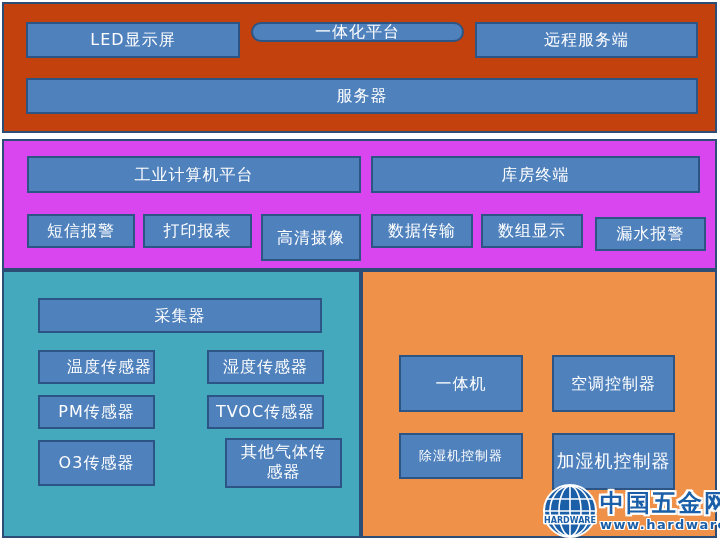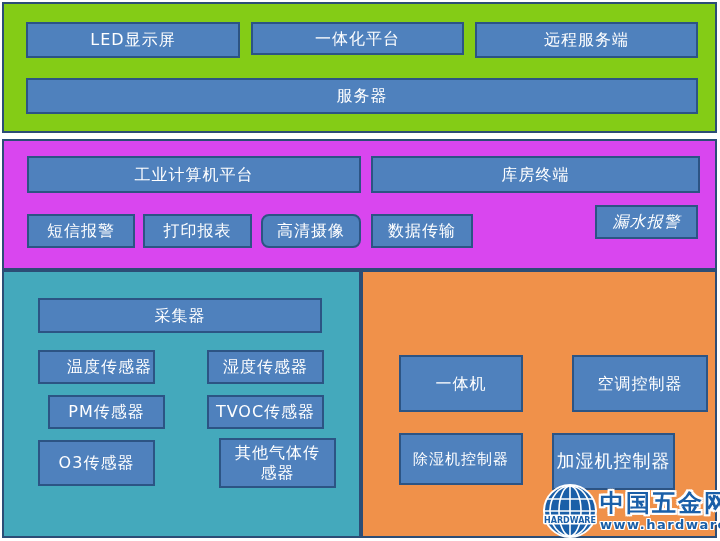--- a/index.html
+++ b/index.html
@@ -1,57 +1,57 @@
 <!DOCTYPE html>
 <html><head>
 <meta charset="utf-8">
 <style>
   html,body{margin:0;padding:0;background:#ffffff;}
   .stage{
     position:relative;width:720px;height:541px;background:#ffffff;
     overflow:hidden;font-family:"DejaVu Sans",sans-serif;
   }
   .section{position:absolute;box-shadow:inset 0 0 0 2px #2c4d76;}
-  .sec-top{left:2px;top:2px;width:715px;height:131px;background:#84cc16;}
+  .sec-top{left:2px;top:2px;width:715px;height:131px;background:#c2410c;}
   .sec-mid{left:2px;top:139px;width:715px;height:131px;background:#d946ef;}
   .sec-collector{left:2px;top:270px;width:359px;height:268px;background:#44a9bc;}
   .sec-controller{left:361px;top:270px;width:356px;height:268px;background:#f0914a;}
   .node{
     position:absolute;background:#4f81bd;border:2px solid #2c5484;
     color:#ffffff;display:flex;align-items:center;justify-content:center;
     font-size:16px;letter-spacing:1px;text-align:center;line-height:1.25;
     box-sizing:border-box;
   }
   
   .n-led{left:24px;top:20px;width:214px;height:36px;}
-  .n-platform{left:249px;top:20px;width:213px;height:33px;}
+  .n-platform{left:249px;top:20px;width:213px;height:20px;border-radius:14px;}
   .n-remote{left:473px;top:20px;width:223px;height:36px;}
   .n-server{left:24px;top:76px;width:672px;height:36px;}
   
   .n-industrial{left:25px;top:17px;width:334px;height:37px;}
   .n-warehouse{left:369px;top:17px;width:329px;height:37px;}
   .n-f1{left:25px;top:75px;width:108px;height:34px;}
   .n-f2{left:141px;top:75px;width:109px;height:34px;}
-  .n-f3{left:259px;top:75px;width:100px;height:34px;border-radius:8px;}
+  .n-f3{left:259px;top:75px;width:100px;height:47px;}
   .n-f4{left:369px;top:75px;width:102px;height:34px;}
   .n-f5{left:479px;top:75px;width:102px;height:34px;}
-  .n-f6{left:593px;top:66px;width:103px;height:34px;font-style:italic;}
+  .n-f6{left:593px;top:78px;width:111px;height:34px;}
   
   .n-collector{left:36px;top:28px;width:284px;height:35px;}
   .n-s1{left:36px;top:80px;width:117px;height:34px;padding-left:26px;}
   .n-s2{left:205px;top:80px;width:117px;height:34px;}
-  .n-s3{left:36px;top:125px;width:117px;height:34px;margin-left:10px;}
+  .n-s3{left:36px;top:125px;width:117px;height:34px;}
   .n-s4{left:205px;top:125px;width:117px;height:34px;}
   .n-s5{left:36px;top:170px;width:117px;height:46px;}
-  .n-s6{left:217px;top:168px;width:117px;height:50px;padding:8px 12px;}
+  .n-s6{left:223px;top:168px;width:117px;height:50px;padding:8px 12px;font-family:Liberation Mono, monospace;}
   
   .n-controller{left:34px;top:28px;width:280px;height:35px;}
   .n-c1{left:38px;top:85px;width:124px;height:57px;}
-  .n-c2{left:191px;top:85px;width:136px;height:57px;margin-left:20px;}
-  .n-c3{left:38px;top:163px;width:124px;height:52px;font-size:15px;}
+  .n-c2{left:191px;top:85px;width:123px;height:57px;}
+  .n-c3{left:38px;top:163px;width:124px;height:46px;font-size:13px;}
   .n-c4{left:191px;top:163px;width:123px;height:57px;font-size:18px;}
   
   .watermark{position:absolute;left:543px;top:483px;width:177px;height:56px;display:flex;}
   .wm-globe{width:54px;height:54px;margin-top:1px;flex:0 0 auto;}
   .wm-texts{margin-left:3px;display:flex;flex-direction:column;justify-content:center;}
   .wm-name{
     font-size:24px;font-weight:bold;color:#1a5fa8;letter-spacing:2px;line-height:1.1;
     text-shadow:-2px -2px 0 #fff,2px -2px 0 #fff,-2px 2px 0 #fff,2px 2px 0 #fff,
       -2px 0 0 #fff,2px 0 0 #fff,0 -2px 0 #fff,0 2px 0 #fff;
     white-space:nowrap;
@@ -75,20 +75,21 @@
     <div class="node n-server">服务器</div>
   </div>
 
   <div class="section sec-mid">
     <div class="node n-industrial">工业计算机平台</div>
     <div class="node n-warehouse">库房终端</div>
     <div class="node n-f1">短信报警</div>
     <div class="node n-f2">打印报表</div>
     <div class="node n-f3">高清摄像</div>
     <div class="node n-f4">数据传输</div>
+    <div class="node n-f5">数组显示</div>
     <div class="node n-f6">漏水报警</div>
   </div>
 
   <div class="section sec-collector">
     <div class="node n-collector">采集器</div>
     <div class="node n-s1">温度传感器</div>
     <div class="node n-s2">湿度传感器</div>
     <div class="node n-s3">PM传感器</div>
     <div class="node n-s4">TVOC传感器</div>
     <div class="node n-s5">O3传感器</div>

